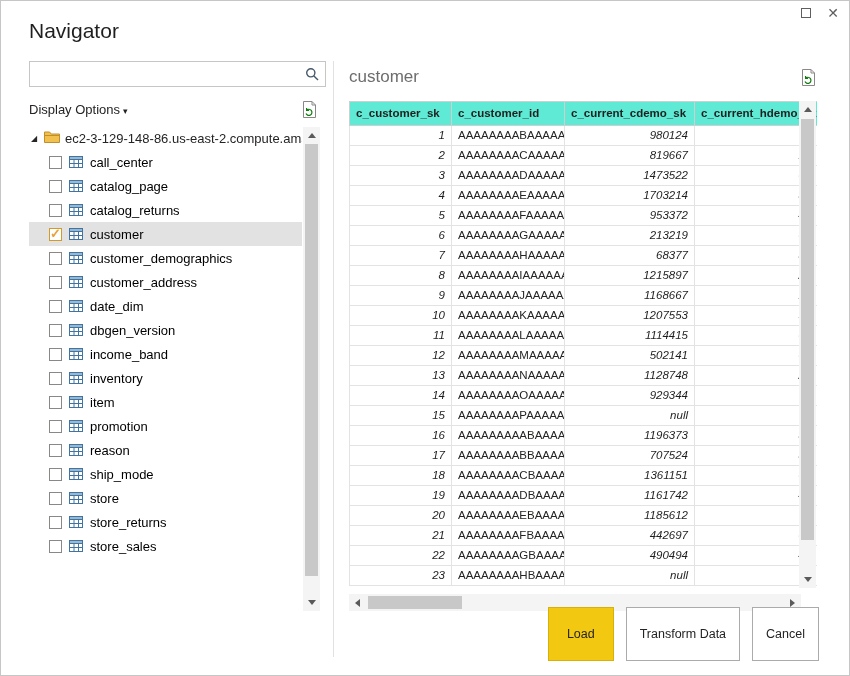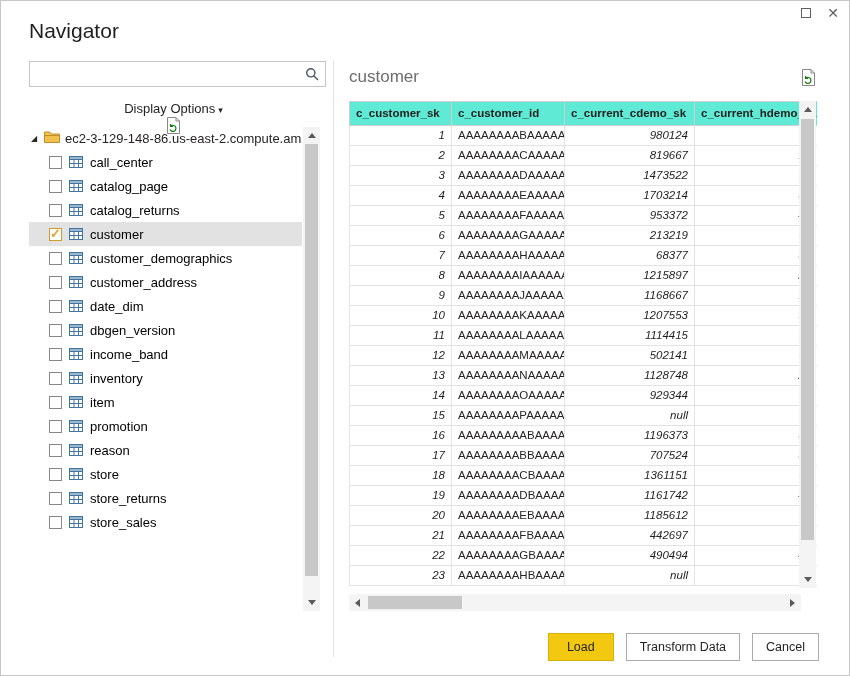--- a/index.html
+++ b/index.html
@@ -13,21 +13,21 @@
   .win-controls { position: absolute; top: 6px; right: 10px; display: flex; gap: 16px; align-items: center; }
   .max-box { width: 10px; height: 10px; border: 1px solid #5f5f5f; display: inline-block; cursor: pointer; }
   .close-x { font-size: 14px; color: #5f5f5f; cursor: pointer; line-height: 12px; }
   .page-title { position: absolute; left: 28px; top: 18px; font-size: 21px; font-weight: 400; color: #1f1f1f; }
 
   
   .left-panel { position: absolute; left: 28px; top: 60px; width: 297px; height: 552px; }
   .search-box { display: flex; align-items: center; height: 26px; border: 1px solid #c8c6c4; background: #fff; }
   .search-box input { flex: 1; border: none; outline: none; height: 100%; padding: 0 6px; font-size: 13px; font-family: "Liberation Sans", sans-serif; }
   .search-icon { width: 26px; display: flex; justify-content: center; align-items: center; cursor: pointer; }
-  .options-row { margin-top: 12px; height: 20px; display: flex; justify-content: space-between; align-items: center; padding-right: 8px; flex-direction: column; }
+  .options-row { margin-top: 12px; height: 20px; display: flex; justify-content: space-between; align-items: center; padding-right: 8px; }
   .display-options { font-size: 13px; color: #252423; cursor: pointer; }
   .caret { font-size: 9px; color: #252423; margin-left: 3px; }
   .icon-btn { cursor: pointer; display: inline-flex; }
 
   .tree { margin-top: 7px; position: relative; height: 488px; overflow: hidden; padding-right: 24px; }
   .tree-root { height: 24px; display: flex; align-items: center; gap: 5px; cursor: pointer; }
   .expander { width: 11px; font-size: 8px; color: #262626; text-align: center; cursor: pointer; }
   .root-label { font-size: 13px; white-space: nowrap; overflow: hidden; }
   .tree-item { height: 24px; display: flex; align-items: center; gap: 7px; padding-left: 20px; cursor: pointer; }
   .tree-item.selected { background: #e2e2e2; }
@@ -65,21 +65,21 @@
   td.num { font-style: italic; text-align: right; color: #1f1f1f; }
   td.txt { text-align: left; }
   td.hdemo, th.hdemo { padding-right: 26px; }
   .col-sk { width: 102px; } .col-id { width: 113px; } .col-cdemo { width: 130px; } .col-hdemo { width: 123px; }
   .sb-preview-v { right: 33px; top: 100px; height: 487px; }
   .sb-preview-h { left: 348px; top: 593px; width: 452px; }
 
   
   .footer { position: absolute; right: 30px; bottom: 14px; display: flex; gap: 12px; }
   .btn { font-family: "Liberation Sans", sans-serif; font-size: 12.5px; padding: 5px 13px; background: #fff; border: 1px solid #ababab; color: #252423; cursor: pointer; }
-  .btn-load { background: #f2c811; border-color: #d9b00a; padding: 6px 18px; }
+  .btn-load { background: #f2c811; border-color: #d9b00a; padding: 19px 18px; }
 </style>
 </head>
 <body>
 
 <div class="dialog">
 
   <div class="win-controls">
     <span class="max-box"></span>
     <span class="close-x">✕</span>
   </div>
@@ -301,20 +301,33 @@
               <rect x="0.5" y="0.5" width="13" height="11" fill="#ffffff" stroke="#3f74a3"></rect>
               <rect x="0.5" y="0.5" width="13" height="3" fill="#9cb8cf" stroke="#3f74a3"></rect>
               <line x1="5" y1="3.5" x2="5" y2="11.5" stroke="#3f74a3"></line>
               <line x1="9.5" y1="3.5" x2="9.5" y2="11.5" stroke="#3f74a3"></line>
               <line x1="0.5" y1="7.5" x2="13.5" y2="7.5" stroke="#3f74a3"></line>
             </svg>
           </span>
           <span class="item-label">reason</span>
         </div>
 
+        <div class="tree-item">
+          <span class="checkbox"></span>
+          <span style="display:inline-flex;">
+            <svg width="14" height="12" viewBox="0 0 14 12">
+              <rect x="0.5" y="0.5" width="13" height="11" fill="#ffffff" stroke="#3f74a3"></rect>
+              <rect x="0.5" y="0.5" width="13" height="3" fill="#9cb8cf" stroke="#3f74a3"></rect>
+              <line x1="5" y1="3.5" x2="5" y2="11.5" stroke="#3f74a3"></line>
+              <line x1="9.5" y1="3.5" x2="9.5" y2="11.5" stroke="#3f74a3"></line>
+              <line x1="0.5" y1="7.5" x2="13.5" y2="7.5" stroke="#3f74a3"></line>
+            </svg>
+          </span>
+          <span class="item-label">ship_mode</span>
+        </div>
 
         <div class="tree-item">
           <span class="checkbox"></span>
           <span style="display:inline-flex;">
             <svg width="14" height="12" viewBox="0 0 14 12">
               <rect x="0.5" y="0.5" width="13" height="11" fill="#ffffff" stroke="#3f74a3"></rect>
               <rect x="0.5" y="0.5" width="13" height="3" fill="#9cb8cf" stroke="#3f74a3"></rect>
               <line x1="5" y1="3.5" x2="5" y2="11.5" stroke="#3f74a3"></line>
               <line x1="9.5" y1="3.5" x2="9.5" y2="11.5" stroke="#3f74a3"></line>
               <line x1="0.5" y1="7.5" x2="13.5" y2="7.5" stroke="#3f74a3"></line>

